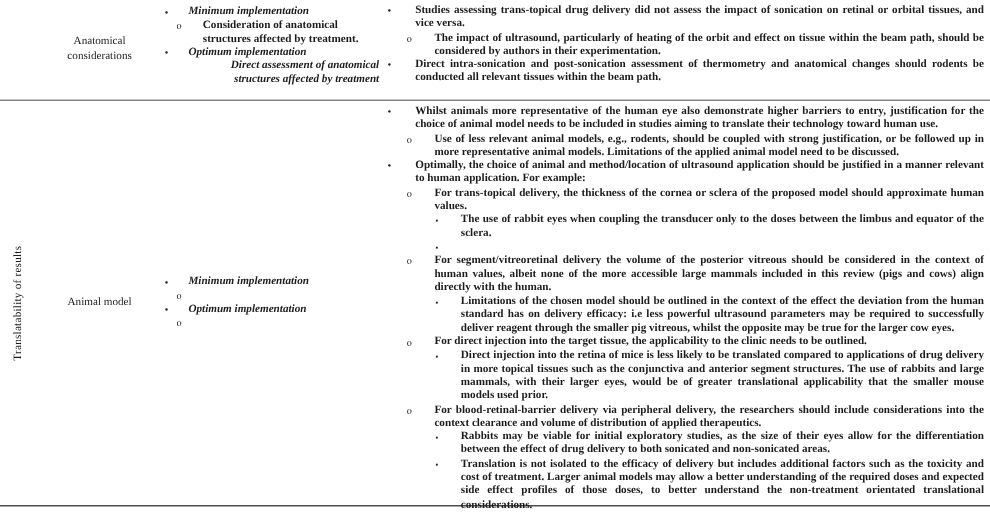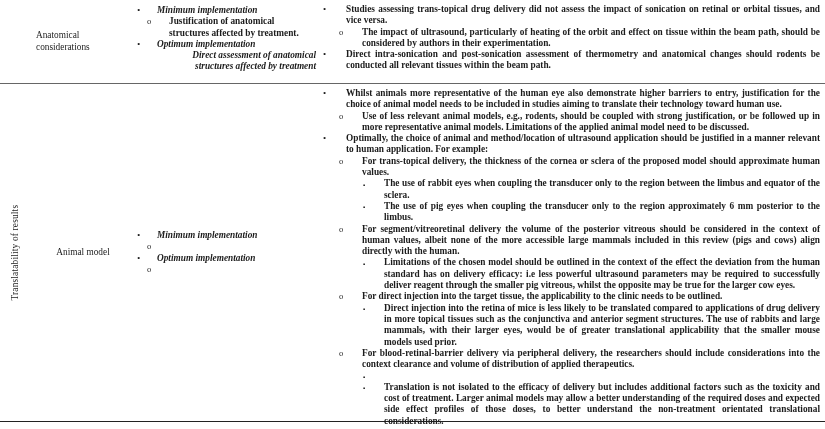--- a/index.html
+++ b/index.html
@@ -11,21 +11,21 @@
     font-family:"Liberation Serif","DejaVu Serif",serif;
     font-size:9.3px;line-height:11.3px;
     overflow:hidden;
     box-sizing:border-box;
   }
   .row{display:flex;box-sizing:border-box;}
   .row1{height:84px;border-bottom:1.4px solid #666;}
   .row2{height:338px;border-bottom:1.8px solid #222;}
   .col{box-sizing:border-box;}
   .col1{width:32px;flex:0 0 auto;display:flex;align-items:center;justify-content:center;}
-  .col2{width:102px;flex:0 0 auto;display:flex;align-items:center;justify-content:center;text-align:left;padding:0 4px;}
+  .col2{width:102px;flex:0 0 auto;display:flex;align-items:center;justify-content:center;text-align:center;padding:0 4px;}
   .col3{width:182px;flex:0 0 auto;}
   .col4{flex:1;padding:4px 5px 0 0;}
   .row1 .col3{padding-top:5px;}
   .row2 .col3{display:flex;flex-direction:column;justify-content:center;}
   .rot{
     transform:rotate(-90deg);
     white-space:nowrap;
     letter-spacing:.2px;
   }
   
@@ -57,21 +57,21 @@
     <div class="col col2">
       <span>Anatomical considerations</span>
     </div>
     <div class="col col3 impl">
         <div class="li lvl1 it">
           <span class="bul b1">•</span>
           <span class="txt">Minimum implementation</span>
         </div>
         <div class="li lvl2">
           <span class="bul b2">o</span>
-          <span class="txt">Justification of anatomical structures affected by treatment.</span>
+          <span class="txt">Consideration of anatomical structures affected by treatment.</span>
         </div>
         <div class="li lvl1 it">
           <span class="bul b1">•</span>
           <span class="txt">Optimum implementation</span>
         </div>
         <div class="li lvl0 it">
           <span class="txt">Direct assessment of anatomical structures affected by treatment</span>
         </div>
       </div>
     <div class="col col4 notes">
@@ -125,25 +125,24 @@
         <div class="li lvl1">
           <span class="bul b1">•</span>
           <span class="txt">Optimally, the choice of animal and method/location of ultrasound application should be justified in a manner relevant to human application. For example:</span>
         </div>
         <div class="li lvl2">
           <span class="bul b2">o</span>
           <span class="txt">For trans-topical delivery, the thickness of the cornea or sclera of the proposed model should approximate human values.</span>
         </div>
         <div class="li lvl3">
           <span class="bul b3">▪</span>
-          <span class="txt">The use of rabbit eyes when coupling the transducer only to the region between the limbus and equator of the sclera.</span>
+          <span class="txt">The use of rabbit eyes when coupling the transducer only to the doses between the limbus and equator of the sclera.</span>
         </div>
         <div class="li lvl3">
           <span class="bul b3">▪</span>
-          <span class="txt">The use of pig eyes when coupling the transducer only to the region approximately 6 mm posterior to the limbus.</span>
         </div>
         <div class="li lvl2">
           <span class="bul b2">o</span>
           <span class="txt">For segment/vitreoretinal delivery the volume of the posterior vitreous should be considered in the context of human values, albeit none of the more accessible large mammals included in this review (pigs and cows) align directly with the human.</span>
         </div>
         <div class="li lvl3">
           <span class="bul b3">▪</span>
           <span class="txt">Limitations of the chosen model should be outlined in the context of the effect the deviation from the human standard has on delivery efficacy: i.e less powerful ultrasound parameters may be required to successfully deliver reagent through the smaller pig vitreous, whilst the opposite may be true for the larger cow eyes.</span>
         </div>
         <div class="li lvl2">
@@ -153,20 +152,21 @@
         <div class="li lvl3">
           <span class="bul b3">▪</span>
           <span class="txt">Direct injection into the retina of mice is less likely to be translated compared to applications of drug delivery in more topical tissues such as the conjunctiva and anterior segment structures. The use of rabbits and large mammals, with their larger eyes, would be of greater translational applicability that the smaller mouse models used prior.</span>
         </div>
         <div class="li lvl2">
           <span class="bul b2">o</span>
           <span class="txt">For blood-retinal-barrier delivery via peripheral delivery, the researchers should include considerations into the context clearance and volume of distribution of applied therapeutics.</span>
         </div>
         <div class="li lvl3">
           <span class="bul b3">▪</span>
+          <span class="txt">Rabbits may be viable for initial exploratory studies, as the size of their eyes allow for the differentiation between the effect of drug delivery to both sonicated and non-sonicated areas.</span>
         </div>
         <div class="li lvl3">
           <span class="bul b3">▪</span>
           <span class="txt">Translation is not isolated to the efficacy of delivery but includes additional factors such as the toxicity and cost of treatment. Larger animal models may allow a better understanding of the required doses and expected side effect profiles of those doses, to better understand the non-treatment orientated translational considerations.</span>
         </div>
       </div>
   </div>
 
 </div>
 

